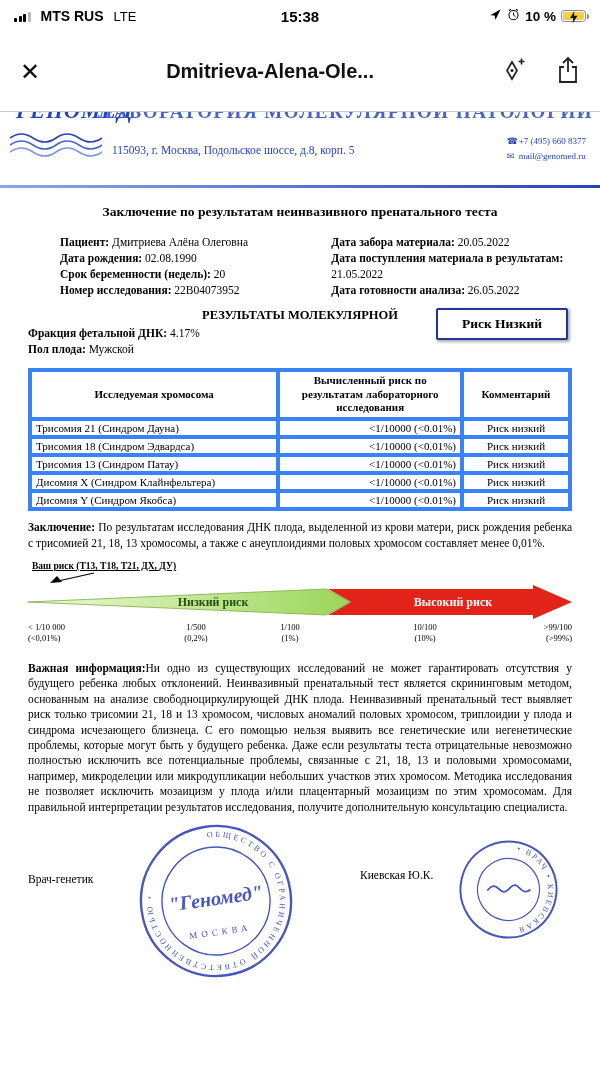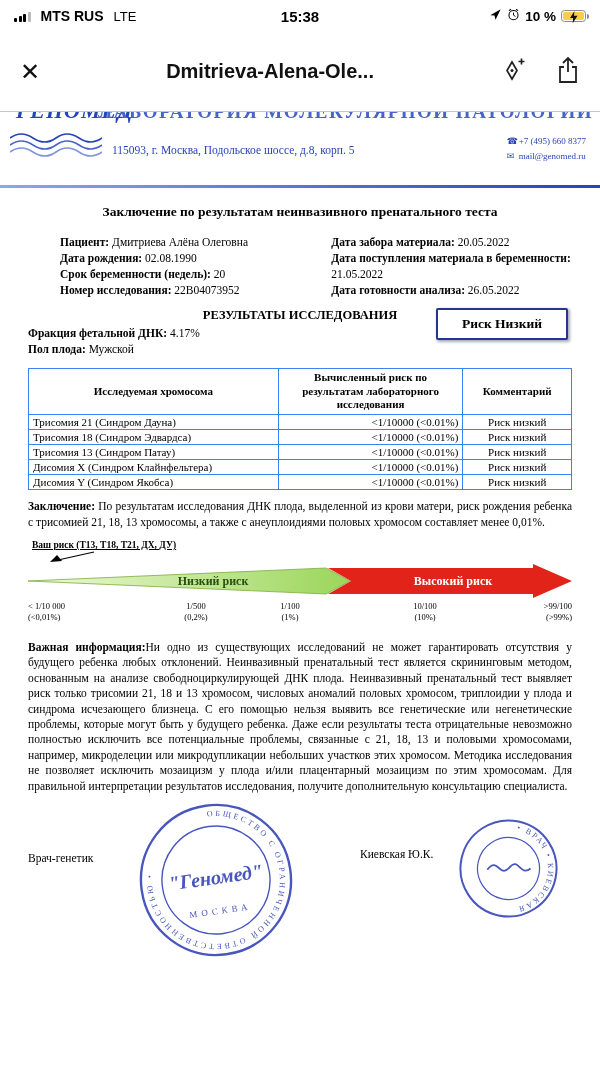--- a/index.html
+++ b/index.html
@@ -56,21 +56,21 @@
 
   .results { position:relative; margin-top:10px; min-height:54px; }
   .results-heading { text-align:center; font-weight:bold; font-size:12.5px; }
   .frac-line { margin-top:4px; font-size:11.5px; }
   .risk-badge { position:absolute; right:4px; top:0; width:132px; height:32px;
                 border:2px solid #24368f; border-radius:2px; display:flex; align-items:center;
                 justify-content:center; font-weight:bold; font-size:13.5px;
                 box-shadow:1.5px 1.5px 3px #aab; background:#fff; }
 
   table.res { width:100%; border-collapse:collapse; margin-top:6px; font-size:11px; }
-  table.res th, table.res td { border:1px solid #3b82f6; padding:1px 4px; }
+  table.res th, table.res td { border:4px solid #3b82f6; padding:1px 4px; }
   table.res th { font-weight:bold; text-align:center; line-height:1.25; padding:2px 4px; }
   table.res td.c1 { width:46%; text-align:left; }
   table.res td.c2 { width:34%; text-align:right; }
   table.res td.c3 { width:20%; text-align:center; }
 
   .para { margin-top:9px; font-size:11.5px; line-height:1.34; text-align:justify; }
 
   .risk-diagram { margin-top:10px; }
   .risk-pointer-label { font-weight:bold; font-size:9.5px; text-decoration:underline; margin-left:4px; }
   .pointer-svg { display:block; margin:1px 0 0 10px; }
@@ -182,27 +182,27 @@
 
     <div class="patient">
       <div class="col-l">
         <div><b>Пациент:</b> <span>Дмитриева Алёна Олеговна</span></div>
         <div><b>Дата рождения:</b> <span>02.08.1990</span></div>
         <div><b>Срок беременности (недель):</b> <span>20</span></div>
         <div><b>Номер исследования:</b> <span>22B04073952</span></div>
       </div>
       <div class="col-r">
         <div><b>Дата забора материала:</b> <span>20.05.2022</span></div>
-        <div><b>Дата поступления материала в беременности:</b> <span>21.05.2022</span></div>
+        <div><b>Дата поступления материала в результатам:</b> <span>21.05.2022</span></div>
         <div><b>Дата готовности анализа:</b> <span>26.05.2022</span></div>
       </div>
     </div>
 
     <div class="results">
-      <div class="results-heading">РЕЗУЛЬТАТЫ ИССЛЕДОВАНИЯ</div>
+      <div class="results-heading">РЕЗУЛЬТАТЫ МОЛЕКУЛЯРНОЙ</div>
       <div class="frac-line"><b>Фракция фетальной ДНК:</b> <span>4.17%</span></div>
       <div class="frac-line"><b>Пол плода:</b> <span>Мужской</span></div>
       <div class="risk-badge">Риск Низкий</div>
     </div>
 
     <table class="res">
       <thead>
         <tr>
           <th>Исследуемая хромосома</th>
           <th>Вычисленный риск по результатам лабораторного исследования</th>

